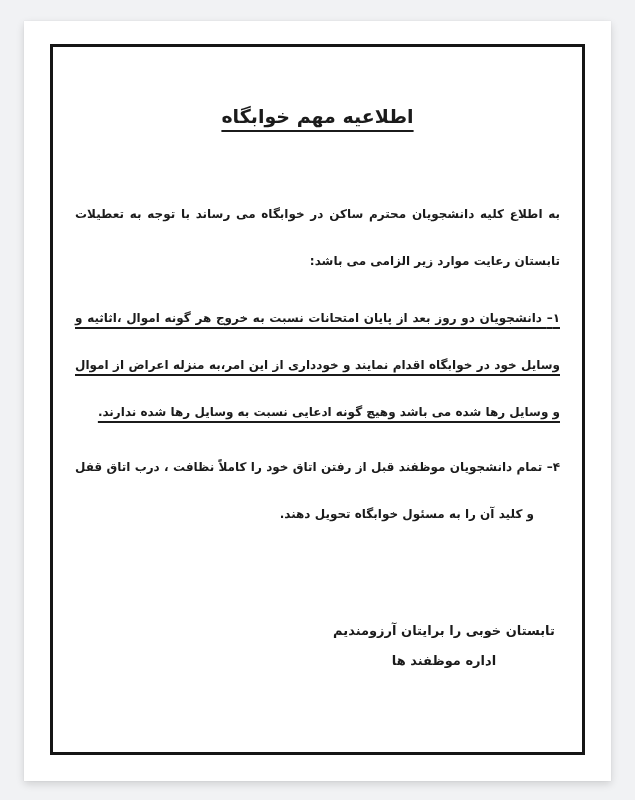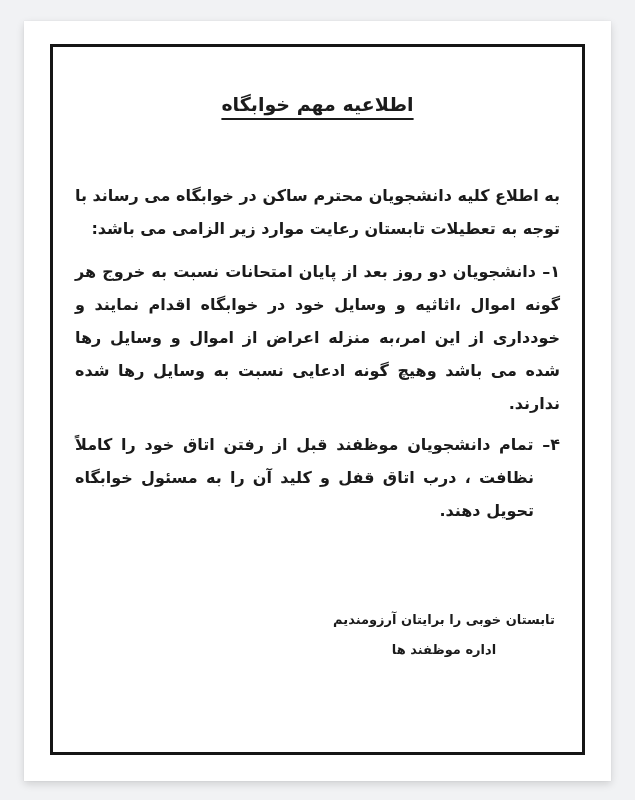--- a/index.html
+++ b/index.html
@@ -19,45 +19,46 @@
     position:absolute;left:24px;top:21px;width:587px;height:760px;
     background:var(--sheet);
     box-shadow:0 3px 8px rgba(0,0,0,.14), 0 0 1px rgba(0,0,0,.10);
   }
   .frame{
     position:absolute;left:26px;top:23px;right:26px;bottom:26px;
     border:3px solid var(--border);
   }
   .content{
     position:absolute;inset:0;
-    padding:4px 22px;
+    padding:16px 22px;
     direction:rtl;
     color:var(--text);
     font-weight:700;
     border-radius:23px;
   }
   .title{
     margin:42px 0 0 0;
     text-align:center;
     font-size:19px;
     letter-spacing:0;
     text-decoration:underline;
     text-decoration-thickness:2px;
     text-underline-offset:7px;
   }
   .para{
-    font-size:16px;
-    line-height:33px;
+    font-size:12px;
+    line-height:47px;
     text-align:justify;
     margin:0;
   }
   .intro{margin-top:64px;}
   .item{margin-top:10px;}
   .item.hang{padding-right:26px;text-indent:-26px;}
   .item.u{
+    text-decoration:underline;
     text-decoration-thickness:1.5px;
     text-underline-offset:5px;
   }
   .item4{margin-top:8px;}
   .closing{
     margin:78px auto 0 0;   
     margin-right:0;
     width:232px;
     text-align:center;
     font-size:13px;

